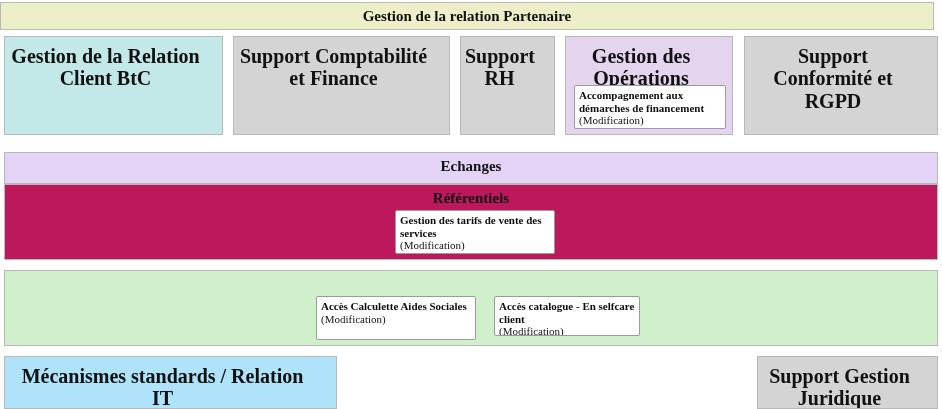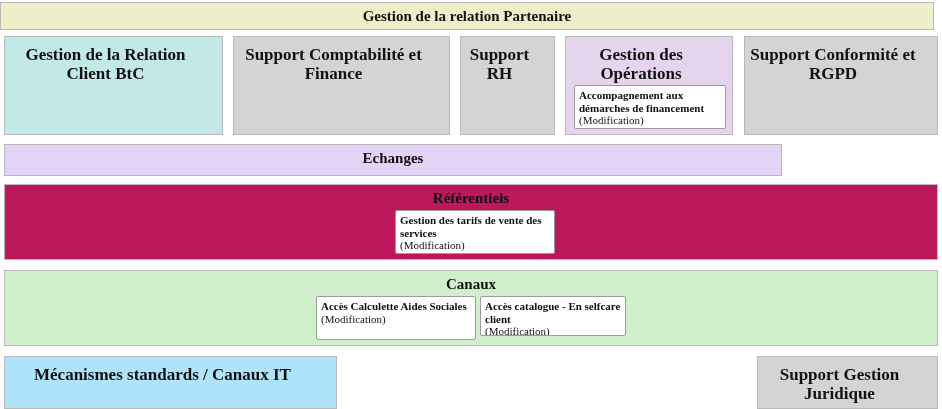--- a/index.html
+++ b/index.html
@@ -37,21 +37,21 @@
   }
 
   
   .banner .block-title {
     font-size: 15px;
     padding-top: 5px;
   }
 
   
   .colbox .block-title {
-    font-size: 17px;
+    font-size: 20px;
     padding-top: 8px;
     padding-left: 4px;
     padding-right: 20px;
   }
 
   
   .section .block-title {
     font-size: 15px;
     padding-top: 5px;
   }
@@ -107,46 +107,45 @@
     <div class="leaf" style="left:8px; top:48px; width:152px; height:44px;">
       <span class="leaf-label">Accompagnement aux démarches de financement</span>
       <span class="leaf-sub">(Modification)</span>
     </div>
   </div>
 
   <div class="block colbox" style="left:744px; top:36px; width:194px; height:99px; background:#d4d4d4;">
     <span class="block-title">Support Conformité et RGPD</span>
   </div>
 
-  <div class="block banner" style="left:4px; top:144px; width:778px; height:32px; background:#e3d4f7;">
+  <div class="block banner" style="left:4px; top:152px; width:934px; height:32px; background:#e3d4f7;">
     <span class="block-title">Echanges</span>
   </div>
 
   <div class="block section" style="left:4px; top:184px; width:934px; height:76px; background:#be185d;">
     <span class="block-title">Référentiels</span>
     <div class="leaf" style="left:390px; top:25px; width:160px; height:44px;">
       <span class="leaf-label">Gestion des tarifs de vente des services</span>
       <span class="leaf-sub">(Modification)</span>
     </div>
   </div>
 
   <div class="block section" style="left:4px; top:270px; width:934px; height:76px; background:#d0f0cc;">
-    <span class="block-title">Canaux</span>
     <div class="leaf" style="left:311px; top:25px; width:160px; height:44px;">
       <span class="leaf-label">Accès Calculette Aides Sociales</span>
       <span class="leaf-sub">(Modification)</span>
     </div>
-    <div class="leaf" style="left:475px; top:25px; width:146px; height:40px;">
+    <div class="leaf" style="left:489px; top:25px; width:146px; height:40px;">
       <span class="leaf-label">Accès catalogue - En selfcare client</span>
       <span class="leaf-sub">(Modification)</span>
     </div>
   </div>
 
   <div class="block colbox" style="left:4px; top:356px; width:333px; height:53px; background:#aee3f9;">
-    <span class="block-title">Mécanismes standards / Canaux IT</span>
+    <span class="block-title">Mécanismes standards / Relation IT</span>
   </div>
 
 
   <div class="block colbox" style="left:757px; top:356px; width:181px; height:53px; background:#d4d4d4;">
     <span class="block-title">Support Gestion Juridique</span>
   </div>
 
 </div>
 
 </body></html>

